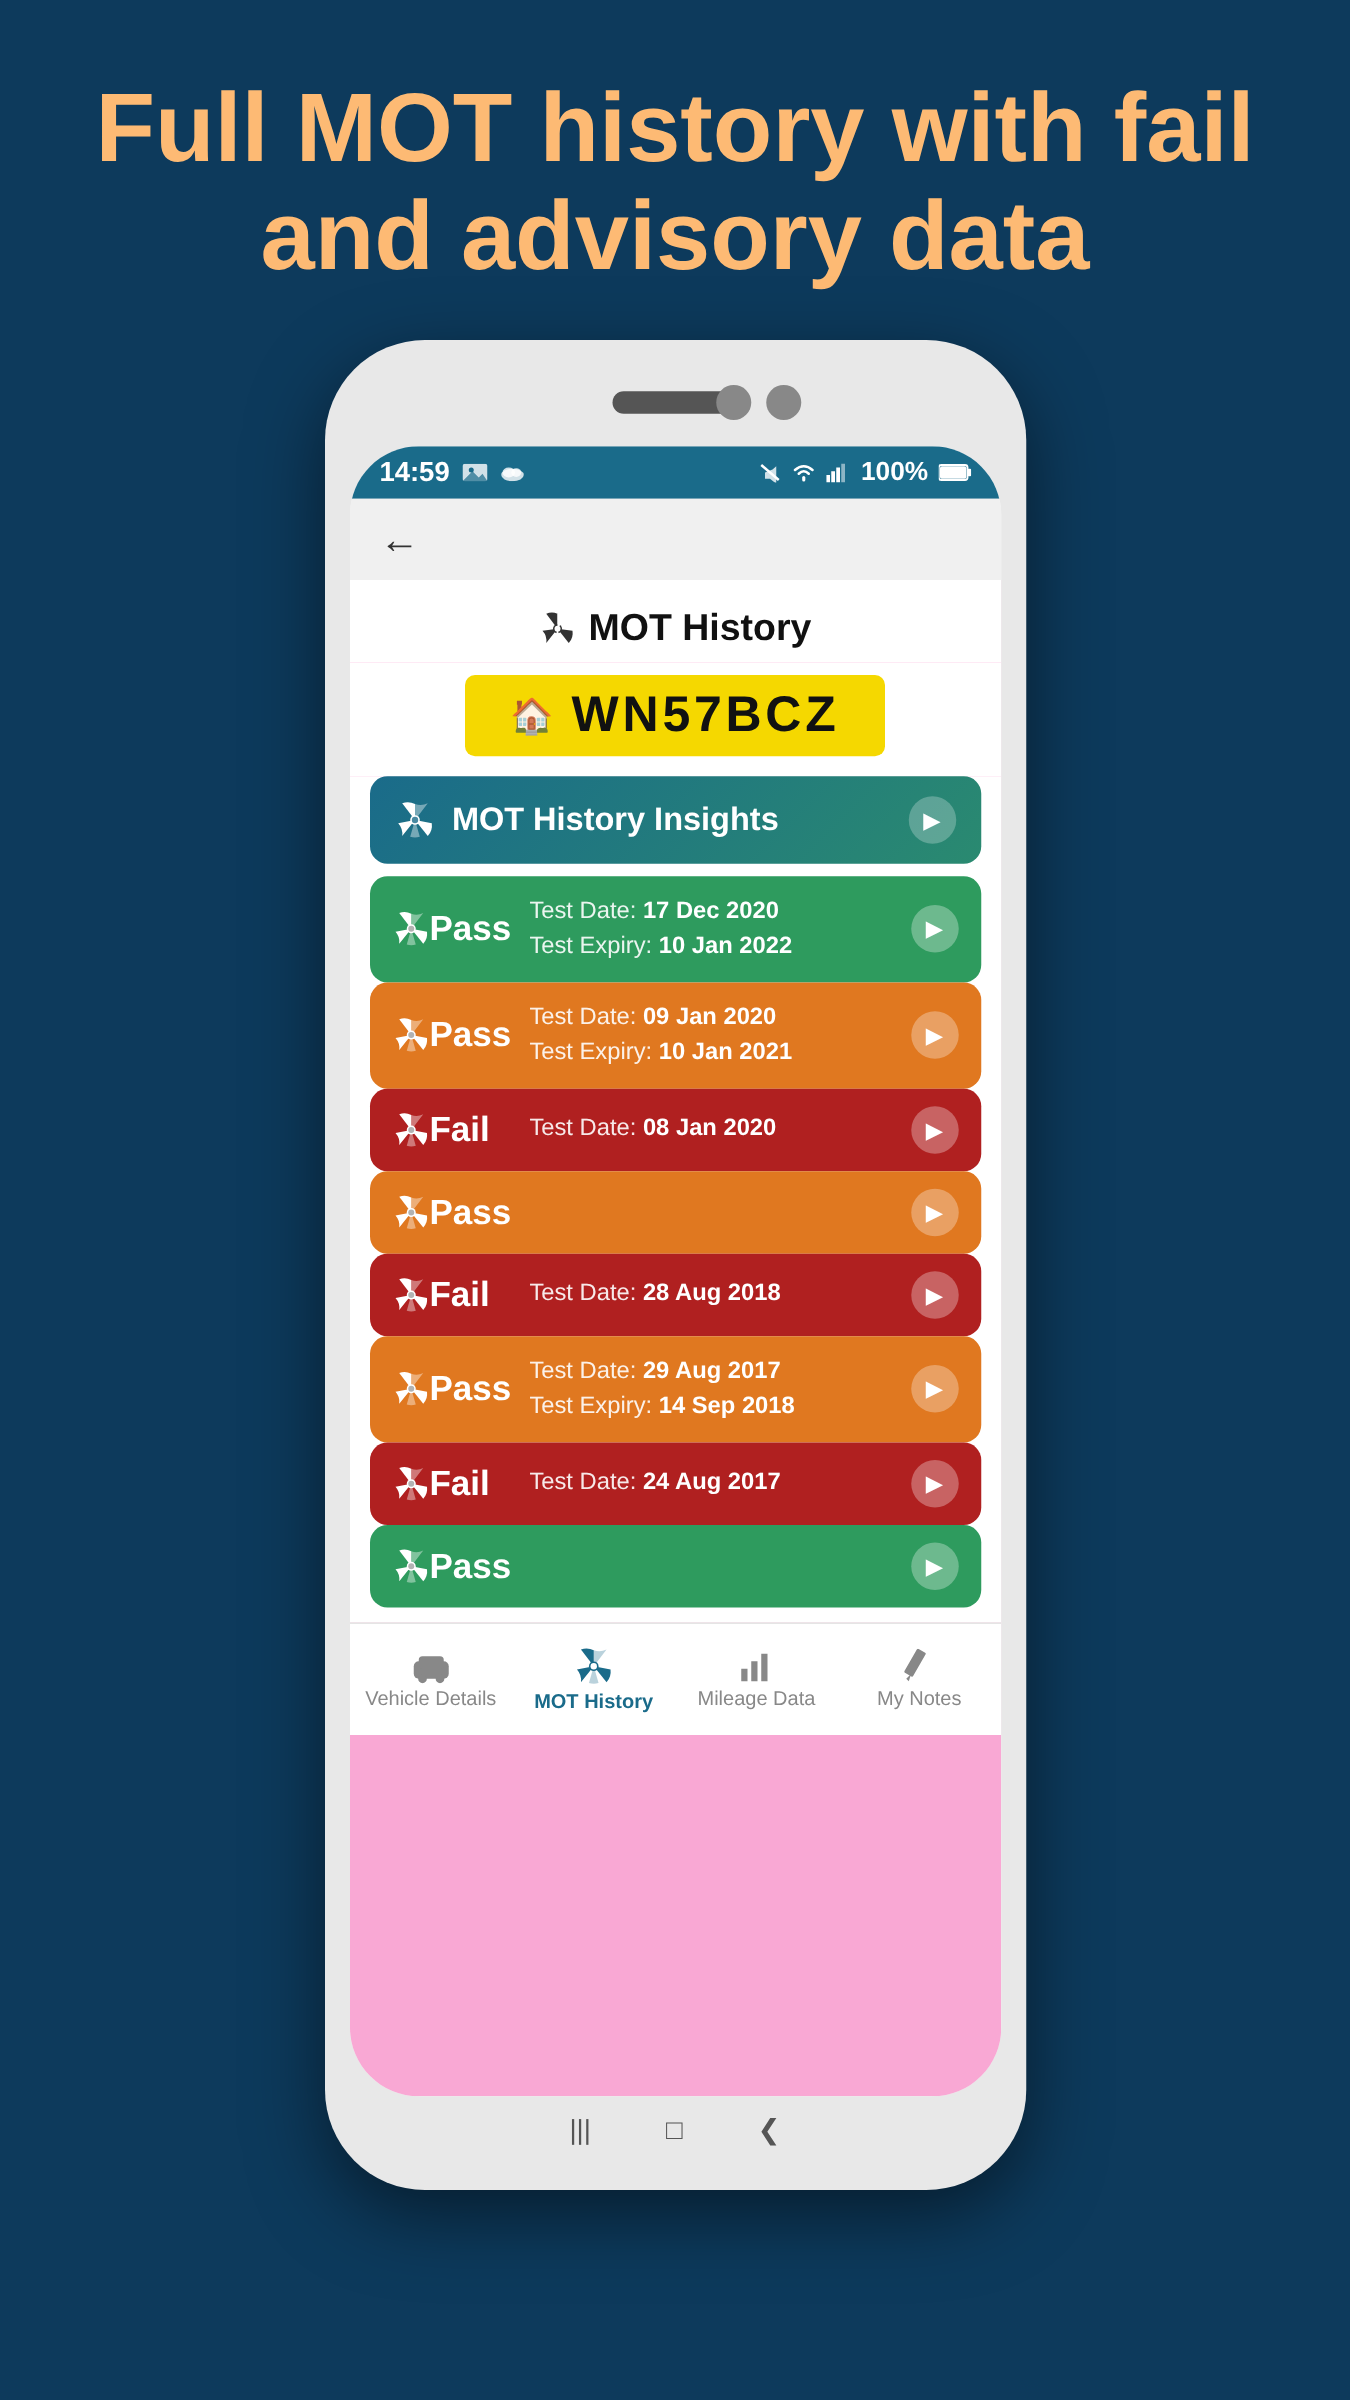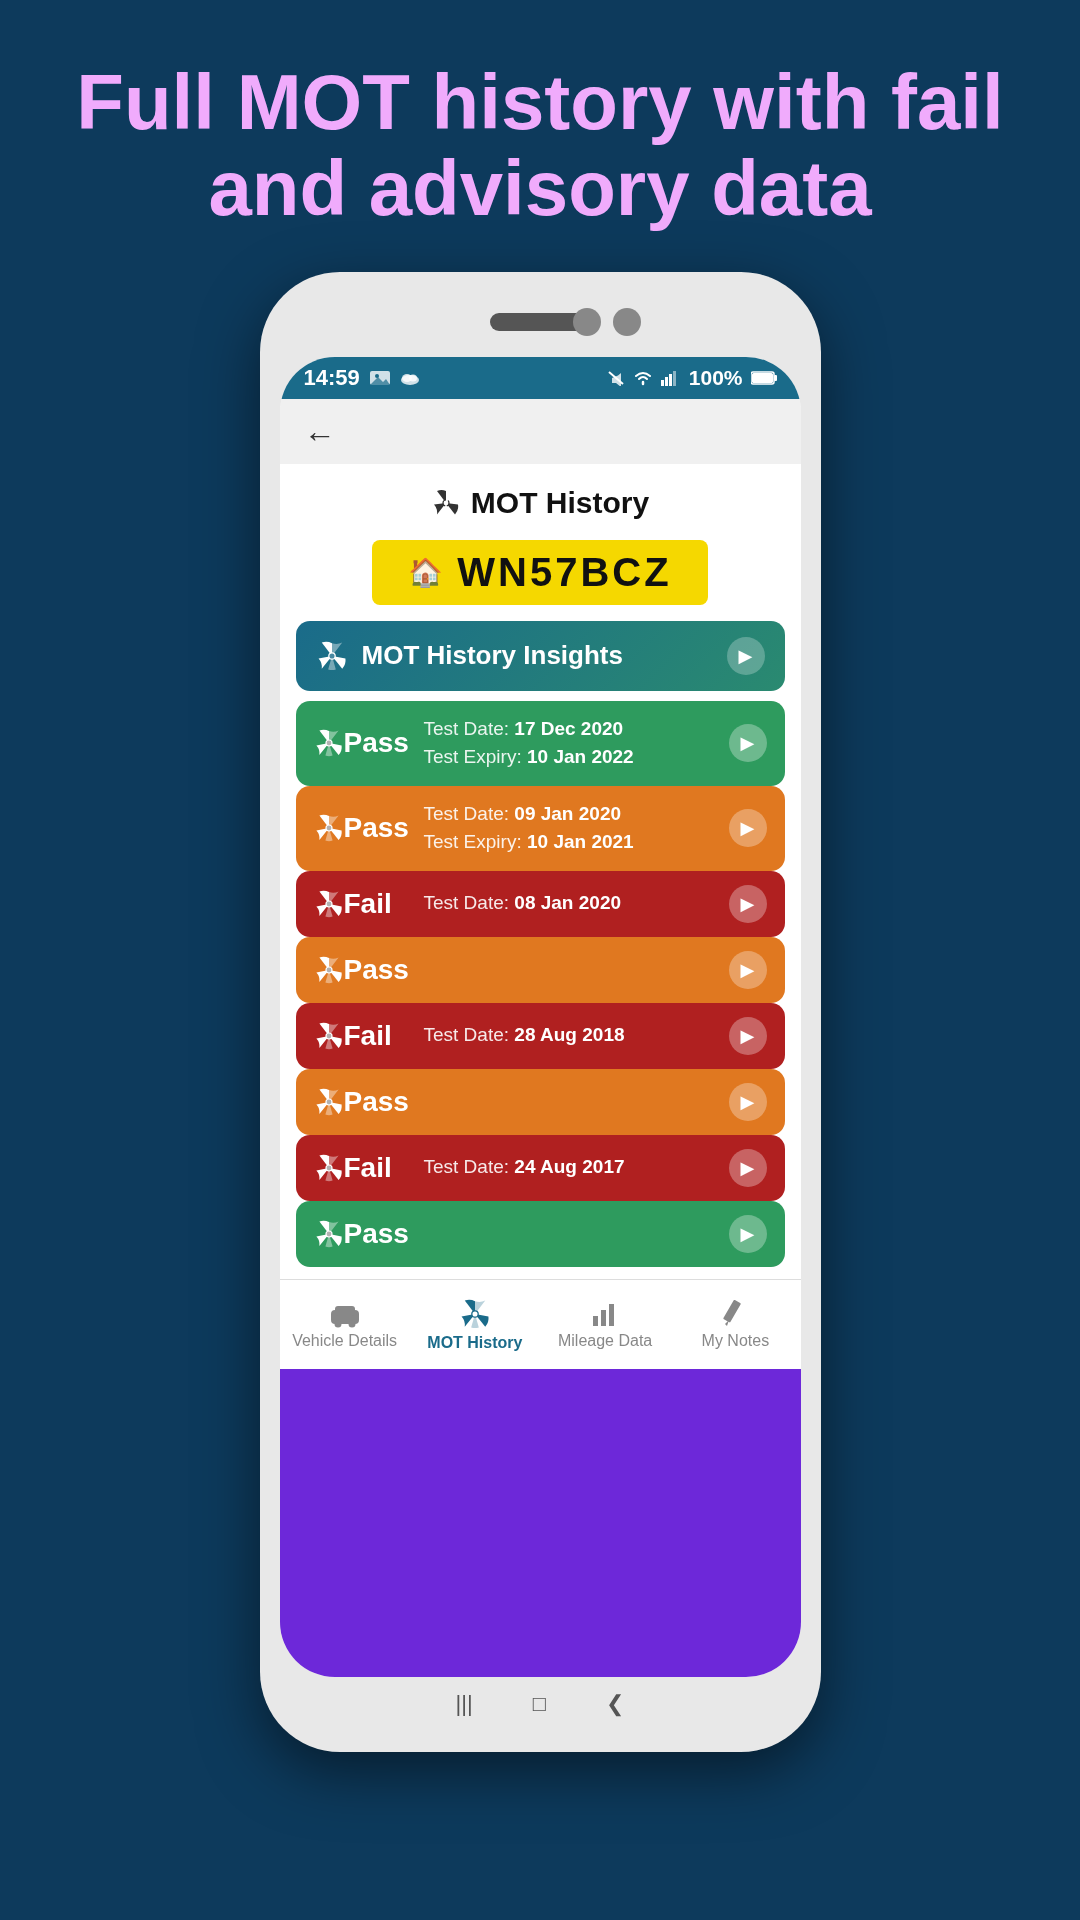--- a/index.html
+++ b/index.html
@@ -9,21 +9,21 @@
       height: 1920px;
       background-color: #0d3a5c;
       font-family: 'Arial', sans-serif;
       overflow: hidden;
       display: flex;
       flex-direction: column;
       align-items: center;
     }
 
     .headline {
-      color: #f0abfc;
+      color: #fdba74;
       font-size: 78px;
       font-weight: 900;
       text-align: center;
       padding: 60px 60px 40px 60px;
       line-height: 1.1;
     }
 
     .phone-outer {
       width: 561px;
       height: 1480px;
@@ -99,21 +99,21 @@
     }
 
     .back-arrow {
       font-size: 32px;
       color: #333;
       cursor: pointer;
     }
 
     .screen-content {
       flex: 1;
-      background: #6d28d9;
+      background: #f9a8d4;
       overflow-y: auto;
       padding: 0;
       display: flex;
       flex-direction: column;
     }
 
     .page-title-area {
       text-align: center;
       padding: 22px 0 10px 0;
       display: flex;
@@ -484,20 +484,24 @@
       <svg width="30" height="30" viewBox="0 0 100 100">
         <circle cx="50" cy="50" r="12" fill="white"></circle>
         <path d="M50 50 L18 8 A40 40 0 0 1 50 10 Z" fill="white"></path>
         <path d="M50 50 L82 8 A40 40 0 0 1 50 10 Z" fill="rgba(255,255,255,0.4)"></path>
         <path d="M50 50 L92 58 A40 40 0 0 1 82 90 Z" fill="white"></path>
         <path d="M50 50 L62 92 A40 40 0 0 1 38 92 Z" fill="rgba(255,255,255,0.4)"></path>
         <path d="M50 50 L8 58 A40 40 0 0 1 18 90 Z" fill="white"></path>
         <circle cx="50" cy="50" r="8" fill="rgba(0,0,0,0.3)"></circle>
       </svg>
       <span class="mot-status">Pass</span>
+      <div class="mot-dates">
+                  <div><span class="label">Test Date: </span><span class="val">29 Aug 2017</span></div>
+       <div><span class="label">Test Expiry: </span><span class="val">14 Sep 2018</span></div>
+                </div>
     </div>
     <div class="play-btn-white">▶</div>
   </div>
             <div class="mot-row fail-red">
     <div class="mot-row-left">
       <svg width="30" height="30" viewBox="0 0 100 100">
         <circle cx="50" cy="50" r="12" fill="white"></circle>
         <path d="M50 50 L18 8 A40 40 0 0 1 50 10 Z" fill="white"></path>
         <path d="M50 50 L82 8 A40 40 0 0 1 50 10 Z" fill="rgba(255,255,255,0.4)"></path>
         <path d="M50 50 L92 58 A40 40 0 0 1 82 90 Z" fill="white"></path>

